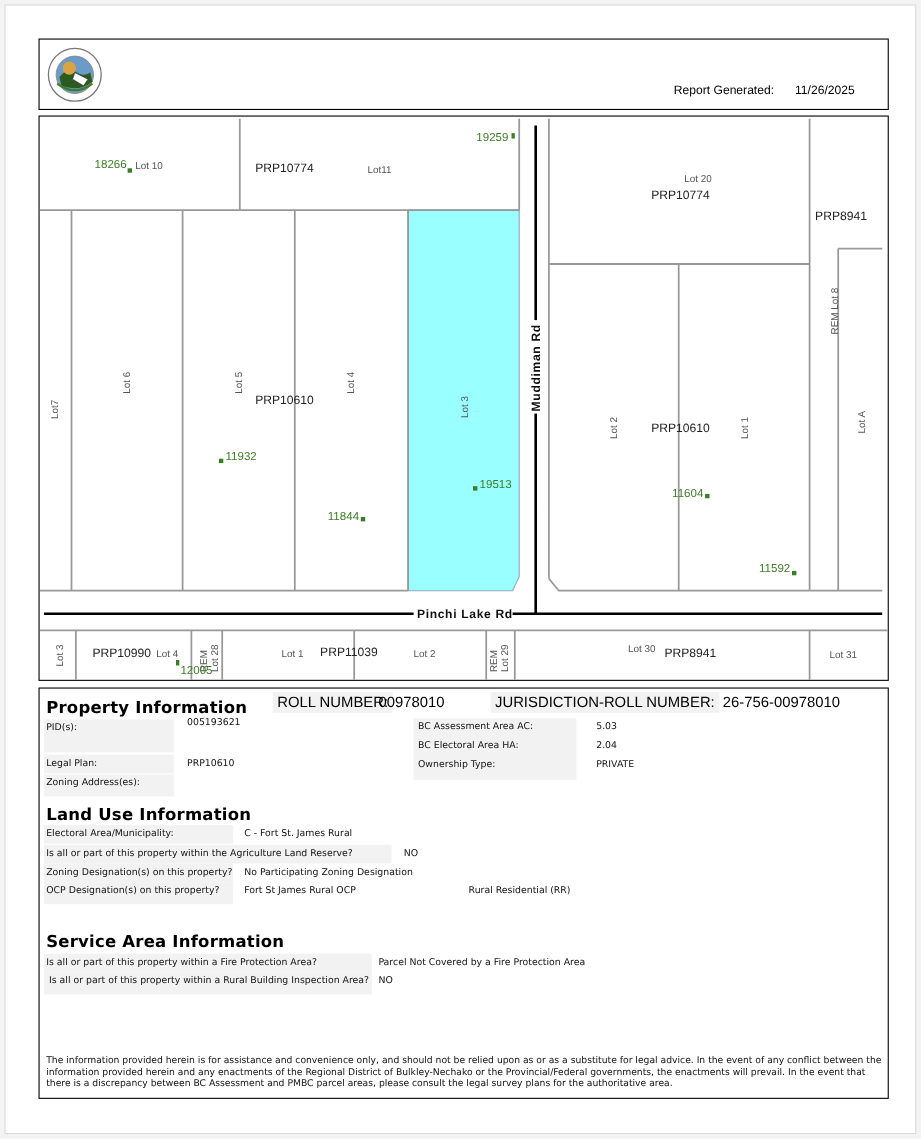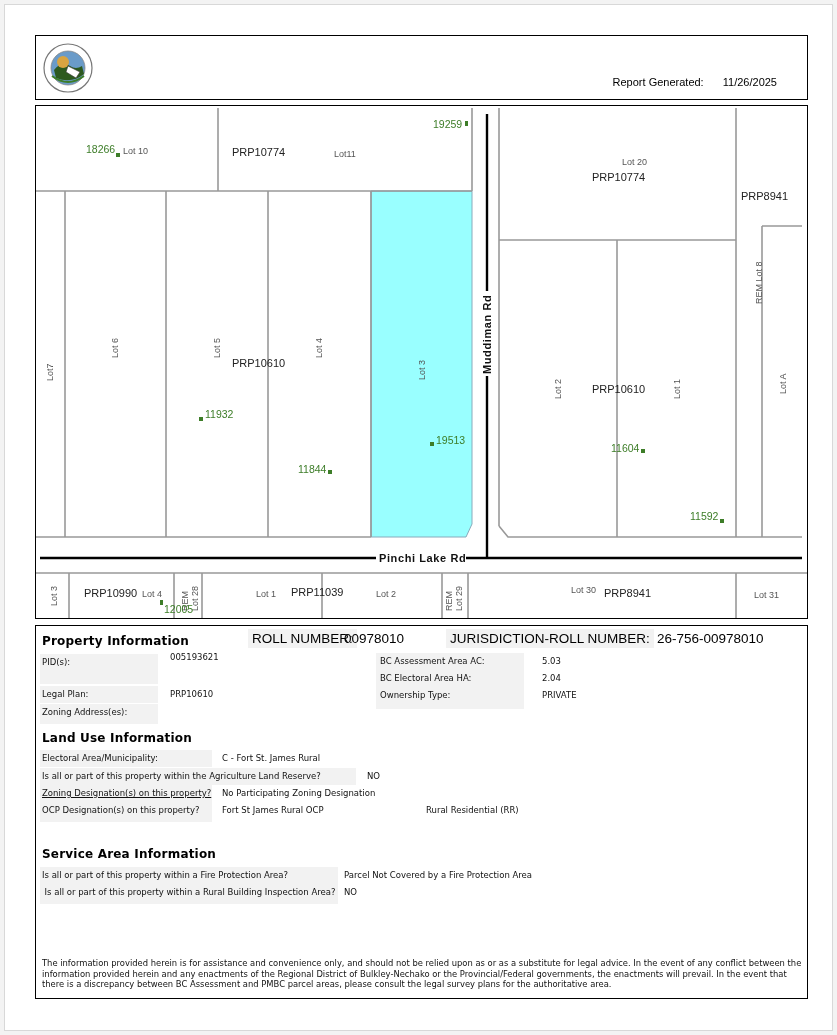--- a/index.html
+++ b/index.html
@@ -19,21 +19,21 @@
   .map { position: absolute; left: 30px; top: 100px; width: 773px; height: 514px; border: 1px solid #000; background: #fff; overflow: hidden; }
   .map svg { position: absolute; left: 0; top: 0; }
   .lbl-sm { font-family: "Liberation Sans", sans-serif; font-size: 9px; fill: #555; }
   .lbl-plan { font-family: "Liberation Sans", sans-serif; font-size: 11px; fill: #222; }
   .lbl-addr { font-family: "Liberation Sans", sans-serif; font-size: 10.5px; fill: #3d7d28; }
   .lbl-road { font-family: "Liberation Sans", sans-serif; font-size: 11px; font-weight: bold; fill: #111; letter-spacing: 0.6px; }
 
   
   .info { position: absolute; left: 30px; top: 620px; width: 773px; height: 374px; border: 1px solid #000; background: #fff; }
   .abs { position: absolute; }
-  .h-sec { font-size: 12px; font-weight: bold; font-family: "DejaVu Sans", sans-serif; letter-spacing: 0.2px; text-align: center; }
+  .h-sec { font-size: 15px; font-weight: bold; font-family: "DejaVu Sans", sans-serif; letter-spacing: 0.2px; text-align: center; }
   .roll-lbl, .roll-val { font-size: 13.5px; }
   .grey { background: #f2f2f2; }
   .f { font-size: 8.5px; font-family: "DejaVu Sans", sans-serif; color: #111; padding-left: 2px; line-height: 17px; height: 17px; white-space: nowrap; }
   .v { font-size: 8.5px; font-family: "DejaVu Sans", sans-serif; color: #111; line-height: 17px; white-space: nowrap; }
   .disclaimer { position: absolute; left: 6px; top: 332px; width: 760px; font-size: 8.4px; font-family: "DejaVu Sans", sans-serif; line-height: 10.5px; color: #111; }
 </style>
 </head>
 <body>
 
 <div class="page">
@@ -172,21 +172,21 @@
     <div class="abs f" style="left:342px; top:44px;">BC Electoral Area HA:</div>
     <div class="abs v" style="left:506px; top:44px;">2.04</div>
     <div class="abs f" style="left:342px; top:61px;">Ownership Type:</div>
     <div class="abs v" style="left:506px; top:61px;">PRIVATE</div>
 
     <div class="abs h-sec" style="left:6px; top:105px;">Land Use Information</div>
     <div class="abs f grey" style="left:4px; top:124px; width:172px;">Electoral Area/Municipality:</div>
     <div class="abs v" style="left:186px; top:124px;">C - Fort St. James Rural</div>
     <div class="abs f grey" style="left:4px; top:142px; width:316px;">Is all or part of this property within the Agriculture Land Reserve?</div>
     <div class="abs v" style="left:331px; top:142px;">NO</div>
-    <div class="abs f grey" style="left:4px; top:159px; width:172px;text-decoration:underline;">Zoning Designation(s) on this property?</div>
+    <div class="abs f grey" style="left:4px; top:159px; width:172px;">Zoning Designation(s) on this property?</div>
     <div class="abs v" style="left:186px; top:159px;">No Participating Zoning Designation</div>
     <div class="abs f grey" style="left:4px; top:176px; width:172px; height:20px;">OCP Designation(s) on this property?</div>
     <div class="abs v" style="left:186px; top:176px;">Fort St James Rural OCP</div>
     <div class="abs v" style="left:390px; top:176px;">Rural Residential (RR)</div>
 
     <div class="abs h-sec" style="left:6px; top:221px;">Service Area Information</div>
     <div class="abs f grey" style="left:4px; top:241px; width:298px;">Is all or part of this property within a Fire Protection Area?</div>
     <div class="abs v" style="left:308px; top:241px;">Parcel Not Covered by a Fire Protection Area</div>
     <div class="abs f grey" style="left:4px; top:258px; width:298px; height:20px;text-align:center;">Is all or part of this property within a Rural Building Inspection Area?</div>
     <div class="abs v" style="left:308px; top:258px;">NO</div>

